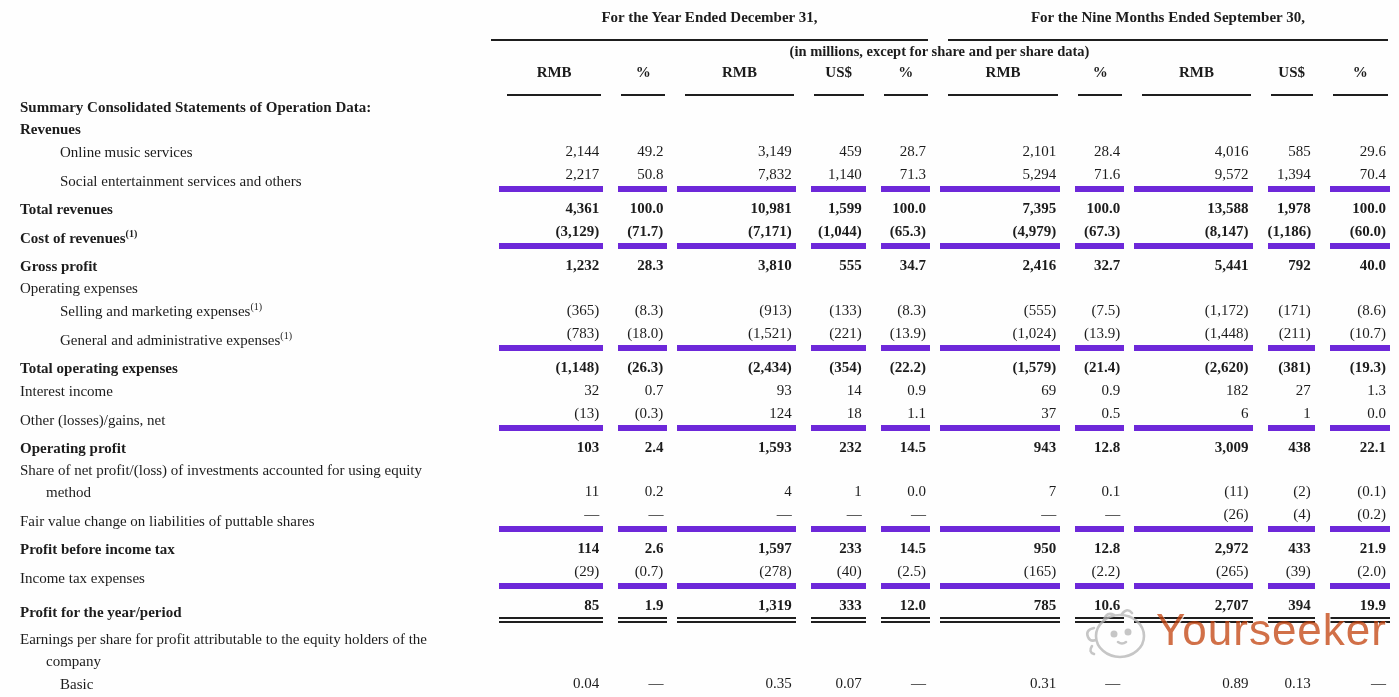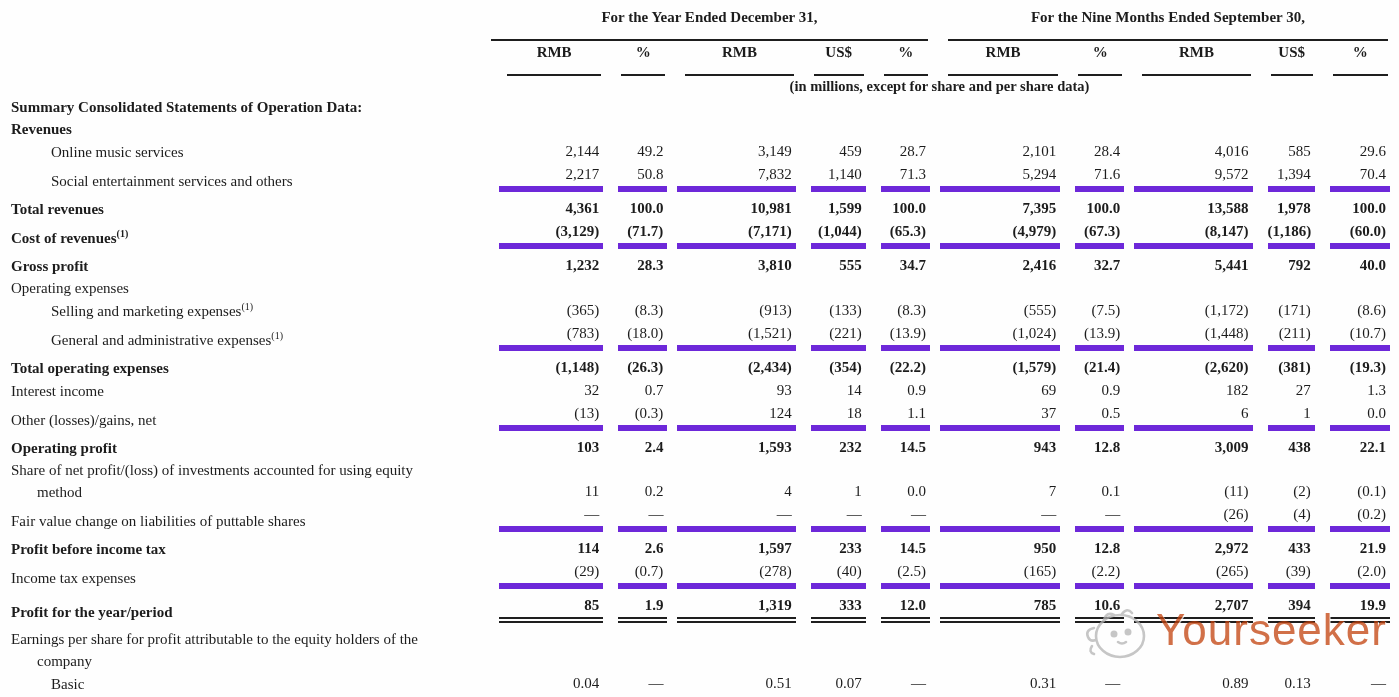--- a/index.html
+++ b/index.html
@@ -32,21 +32,21 @@
     margin: 0 2px 0 18px;
     padding-bottom: 11px;
   }
   .hu.fst { margin-left: 2px; }
   .units {
     text-align: center;
     font-weight: 700;
     line-height: 20px;
     font-size: 14.5px;
   }
-  td.lbl { padding-left: 11px; }
+  td.lbl { padding-left: 20px; }
   td.lbl .l1 { line-height: 22px; }
   td.lbl .l2 { line-height: 22px; padding-left: 26px; }
   .ind1 { padding-left: 40px; }
   .b { font-weight: 700; }
   td.val { text-align: right; }
   .n {
     margin-left: 10px;
     padding: 0 4px 1px 0;
     min-height: 21px;
     white-space: nowrap;
@@ -98,20 +98,24 @@
         <th></th>
         <th colspan="5">
           <div class="hu fst">For the Year Ended December 31,</div>
         </th>
         <th colspan="5">
           <div class="hu">For the Nine Months Ended September 30,</div>
         </th>
       </tr>
       <tr>
         <th></th>
+        <th colspan="10" class="units">(in millions, except for share and per share data)</th>
+      </tr>
+      <tr>
+        <th></th>
         <th>
             <div class="hu">RMB</div>
           </th>
         <th>
             <div class="hu">%</div>
           </th>
         <th>
             <div class="hu">RMB</div>
           </th>
         <th>
@@ -129,24 +133,20 @@
         <th>
             <div class="hu">RMB</div>
           </th>
         <th>
             <div class="hu">US$</div>
           </th>
         <th>
             <div class="hu">%</div>
           </th>
       </tr>
-      <tr>
-        <th></th>
-        <th colspan="10" class="units">(in millions, except for share and per share data)</th>
-      </tr>
     </thead>
     <tbody>
         <tr>
           <td class="lbl b">
             <div class="l1">Summary Consolidated Statements of Operation Data:</div>
           </td>
           <td class="val b">
             <div class="n"></div>
           </td>
           <td class="val b pc">
@@ -848,21 +848,21 @@
           <td class="lbl">
             <div class="l1 ind1">Basic</div>
           </td>
           <td class="val">
             <div class="n">0.04</div>
           </td>
           <td class="val pc">
             <div class="n">—</div>
           </td>
           <td class="val">
-            <div class="n">0.51</div>
+            <div class="n">0.35</div>
           </td>
           <td class="val pc">
             <div class="n">0.07</div>
           </td>
           <td class="val pc">
             <div class="n">—</div>
           </td>
           <td class="val">
             <div class="n">0.31</div>
           </td>

